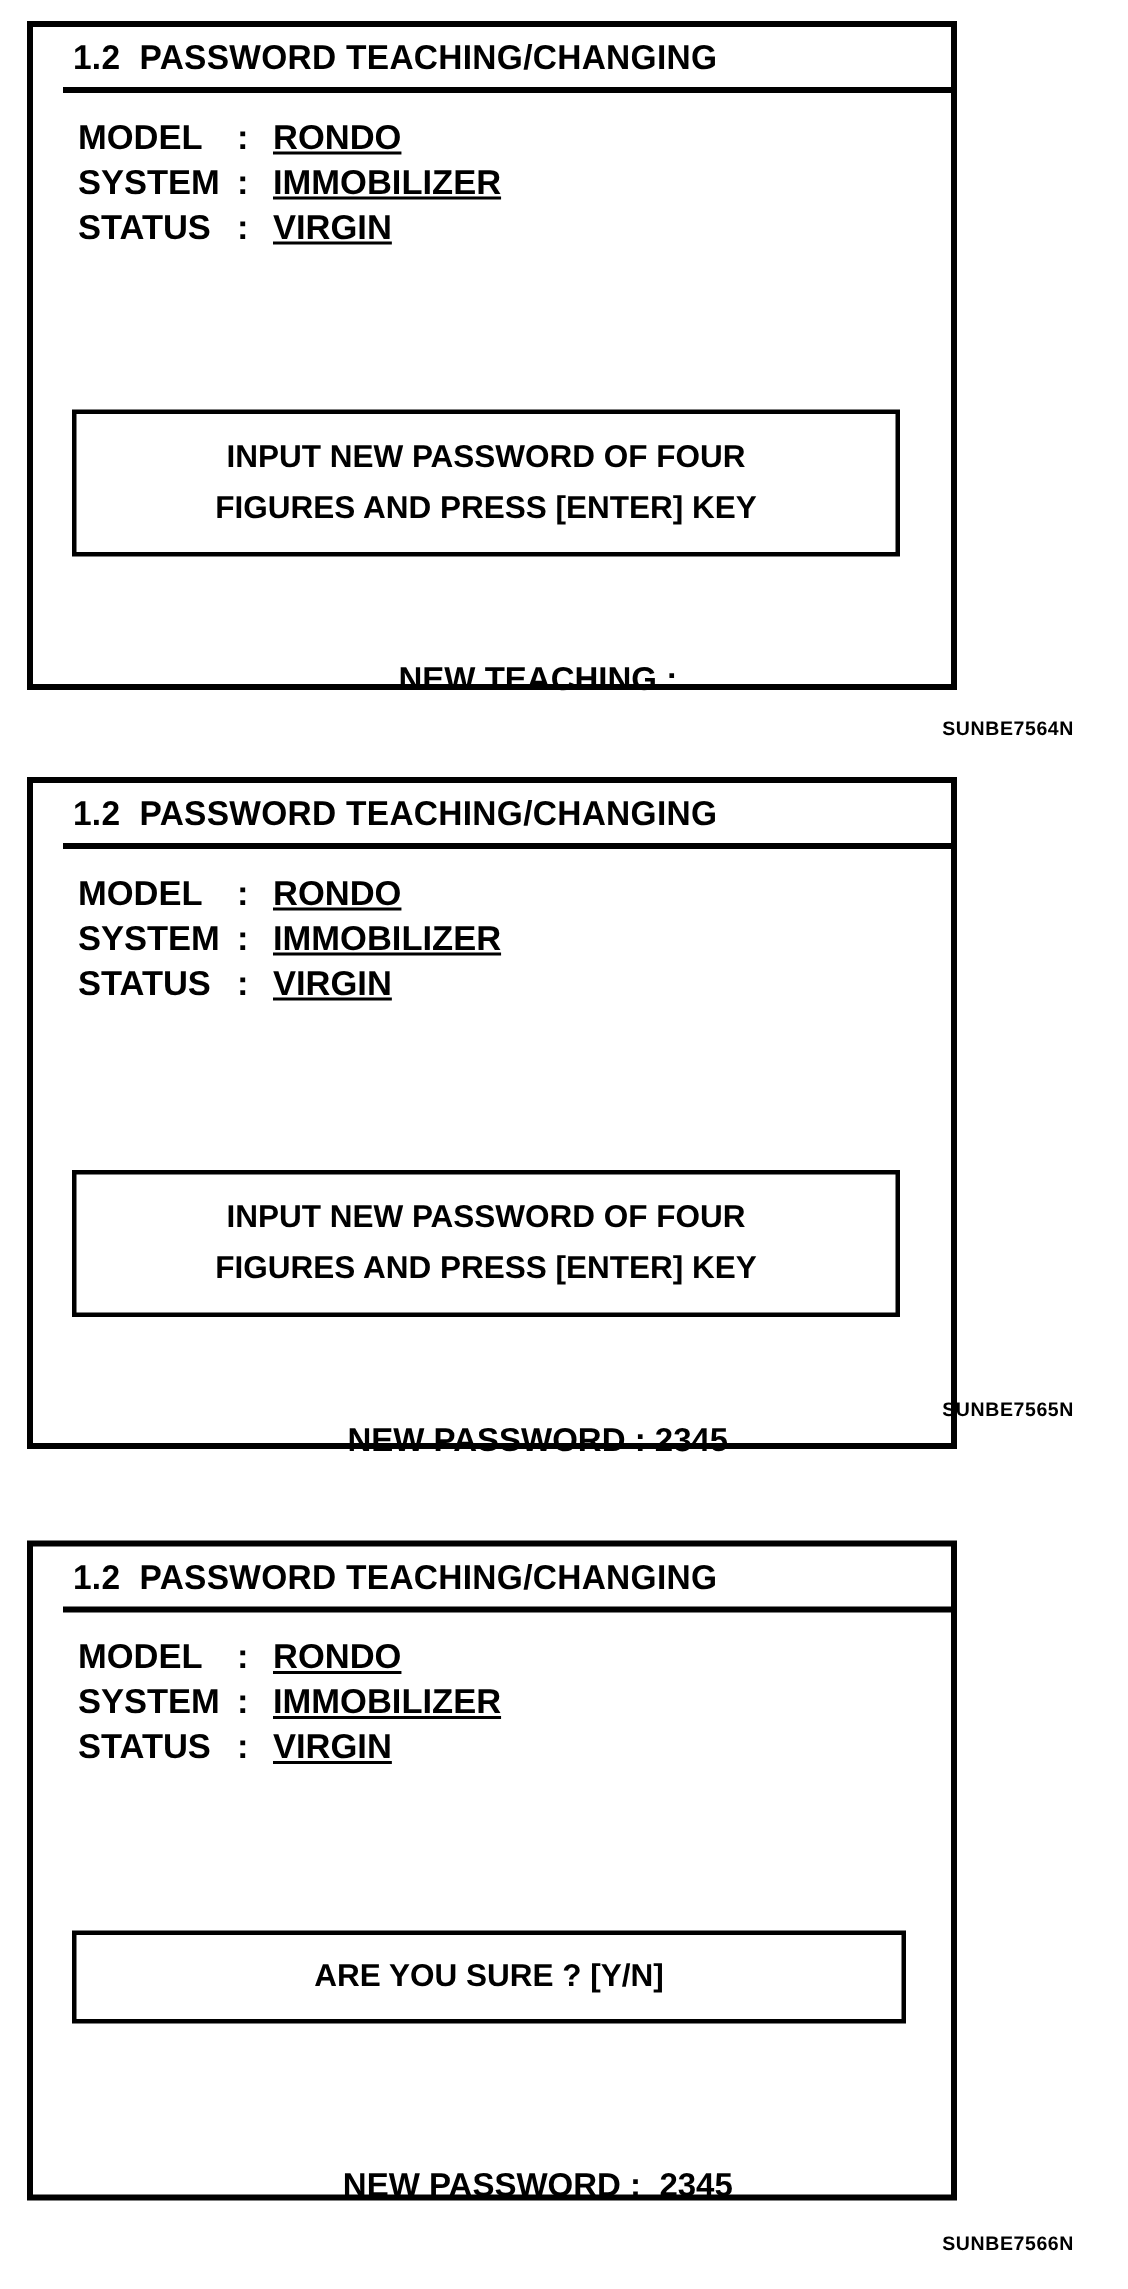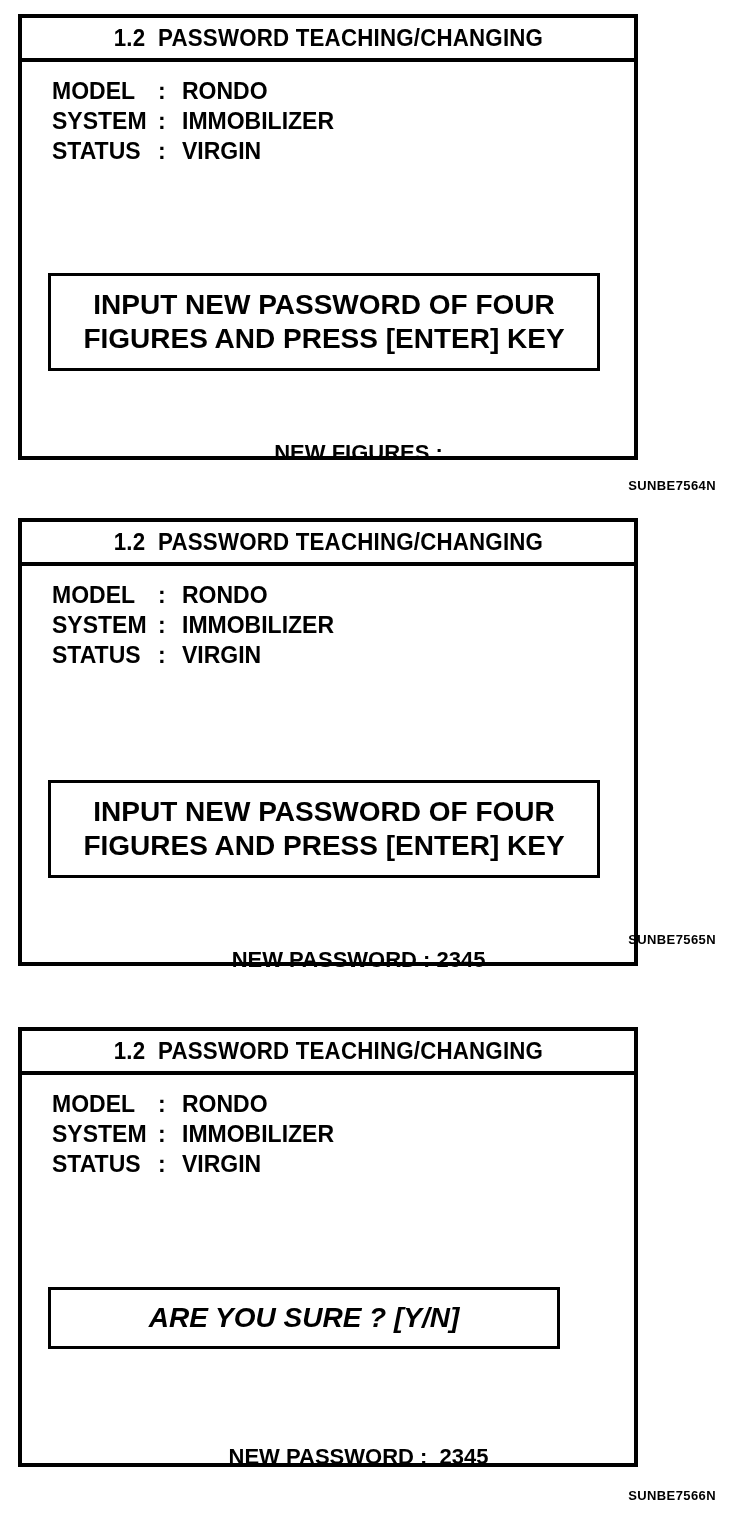--- a/index.html
+++ b/index.html
@@ -39,22 +39,23 @@
     background: #ffffff;
     box-sizing: border-box;
     width: 620px;
   }
 
   .screen-title-bar {
     border-bottom: 4px solid #000000;
     box-sizing: border-box;
     display: flex;
     align-items: center;
-    justify-content: center;
+    justify-content: flex-start;
     height: 44px;
+    margin-left: 20px;
   }
 
   .screen-title {
     font-size: 23px;
     font-weight: bold;
     letter-spacing: 0.2px;
     white-space: pre;
     transform: scaleX(0.97);
     transform-origin: center center;
   }
@@ -85,37 +86,38 @@
     width: 106px;
   }
 
   .status-colon {
     display: inline-block;
     width: 24px;
   }
 
   .status-value {
     display: inline-block;
+    text-decoration: underline;
   }
 
   .message-box {
     position: absolute;
     left: 28px;
     width: 550px;
     border: 3px solid #000000;
     box-sizing: border-box;
     background: #ffffff;
     display: flex;
     flex-direction: column;
     align-items: center;
     justify-content: center;
   }
 
   .message-line {
-    font-size: 28px;
+    font-size: 21px;
     font-weight: bold;
     white-space: pre;
     line-height: 34px;
     text-align: left;
   }
 
   .password-line {
     position: absolute;
     left: 0;
     width: 100%;
@@ -149,21 +151,21 @@
 
   #figure-2 { top: 505px; height: 505px; }
   #figure-2 .screen-panel { top: 13px; height: 448px; }
   #figure-2 .screen-body { height: 396px; }
   #figure-2 .message-box { top: 214px; height: 98px; left: 26px; width: 552px; }
   #figure-2 .password-line { top: 355px; }
 
   #figure-3 { top: 1015px; height: 511px; }
   #figure-3 .screen-panel { top: 12px; height: 440px; }
   #figure-3 .screen-body { height: 388px; }
-  #figure-3 .message-box { top: 212px; height: 62px; left: 26px; width: 512px; font-style: italic; }
+  #figure-3 .message-box { top: 212px; height: 62px; left: 26px; width: 556px; }
   #figure-3 .password-line { top: 343px; }
 </style>
 </head>
 <body>
 
 <div class="sheet">
 
   <div class="figure" id="figure-1">
     <div class="screen-panel">
 
@@ -190,21 +192,21 @@
             <span class="status-value">VIRGIN</span>
           </div>
         </div>
 
         <div class="message-box">
           <div class="message-line">INPUT NEW PASSWORD OF FOUR</div>
           <div class="message-line">FIGURES AND PRESS [ENTER] KEY</div>
         </div>
 
         <div class="password-line">
-          <span class="pw-shift">NEW FIGURES :</span>
+          <span class="pw-shift">NEW TEACHING :</span>
         </div>
 
       </div>
     </div>
 
     <div class="figure-caption" style="top:478px;">SUNBE7564N</div>
   </div>
 
   <div class="figure" id="figure-2">
     <div class="screen-panel">

